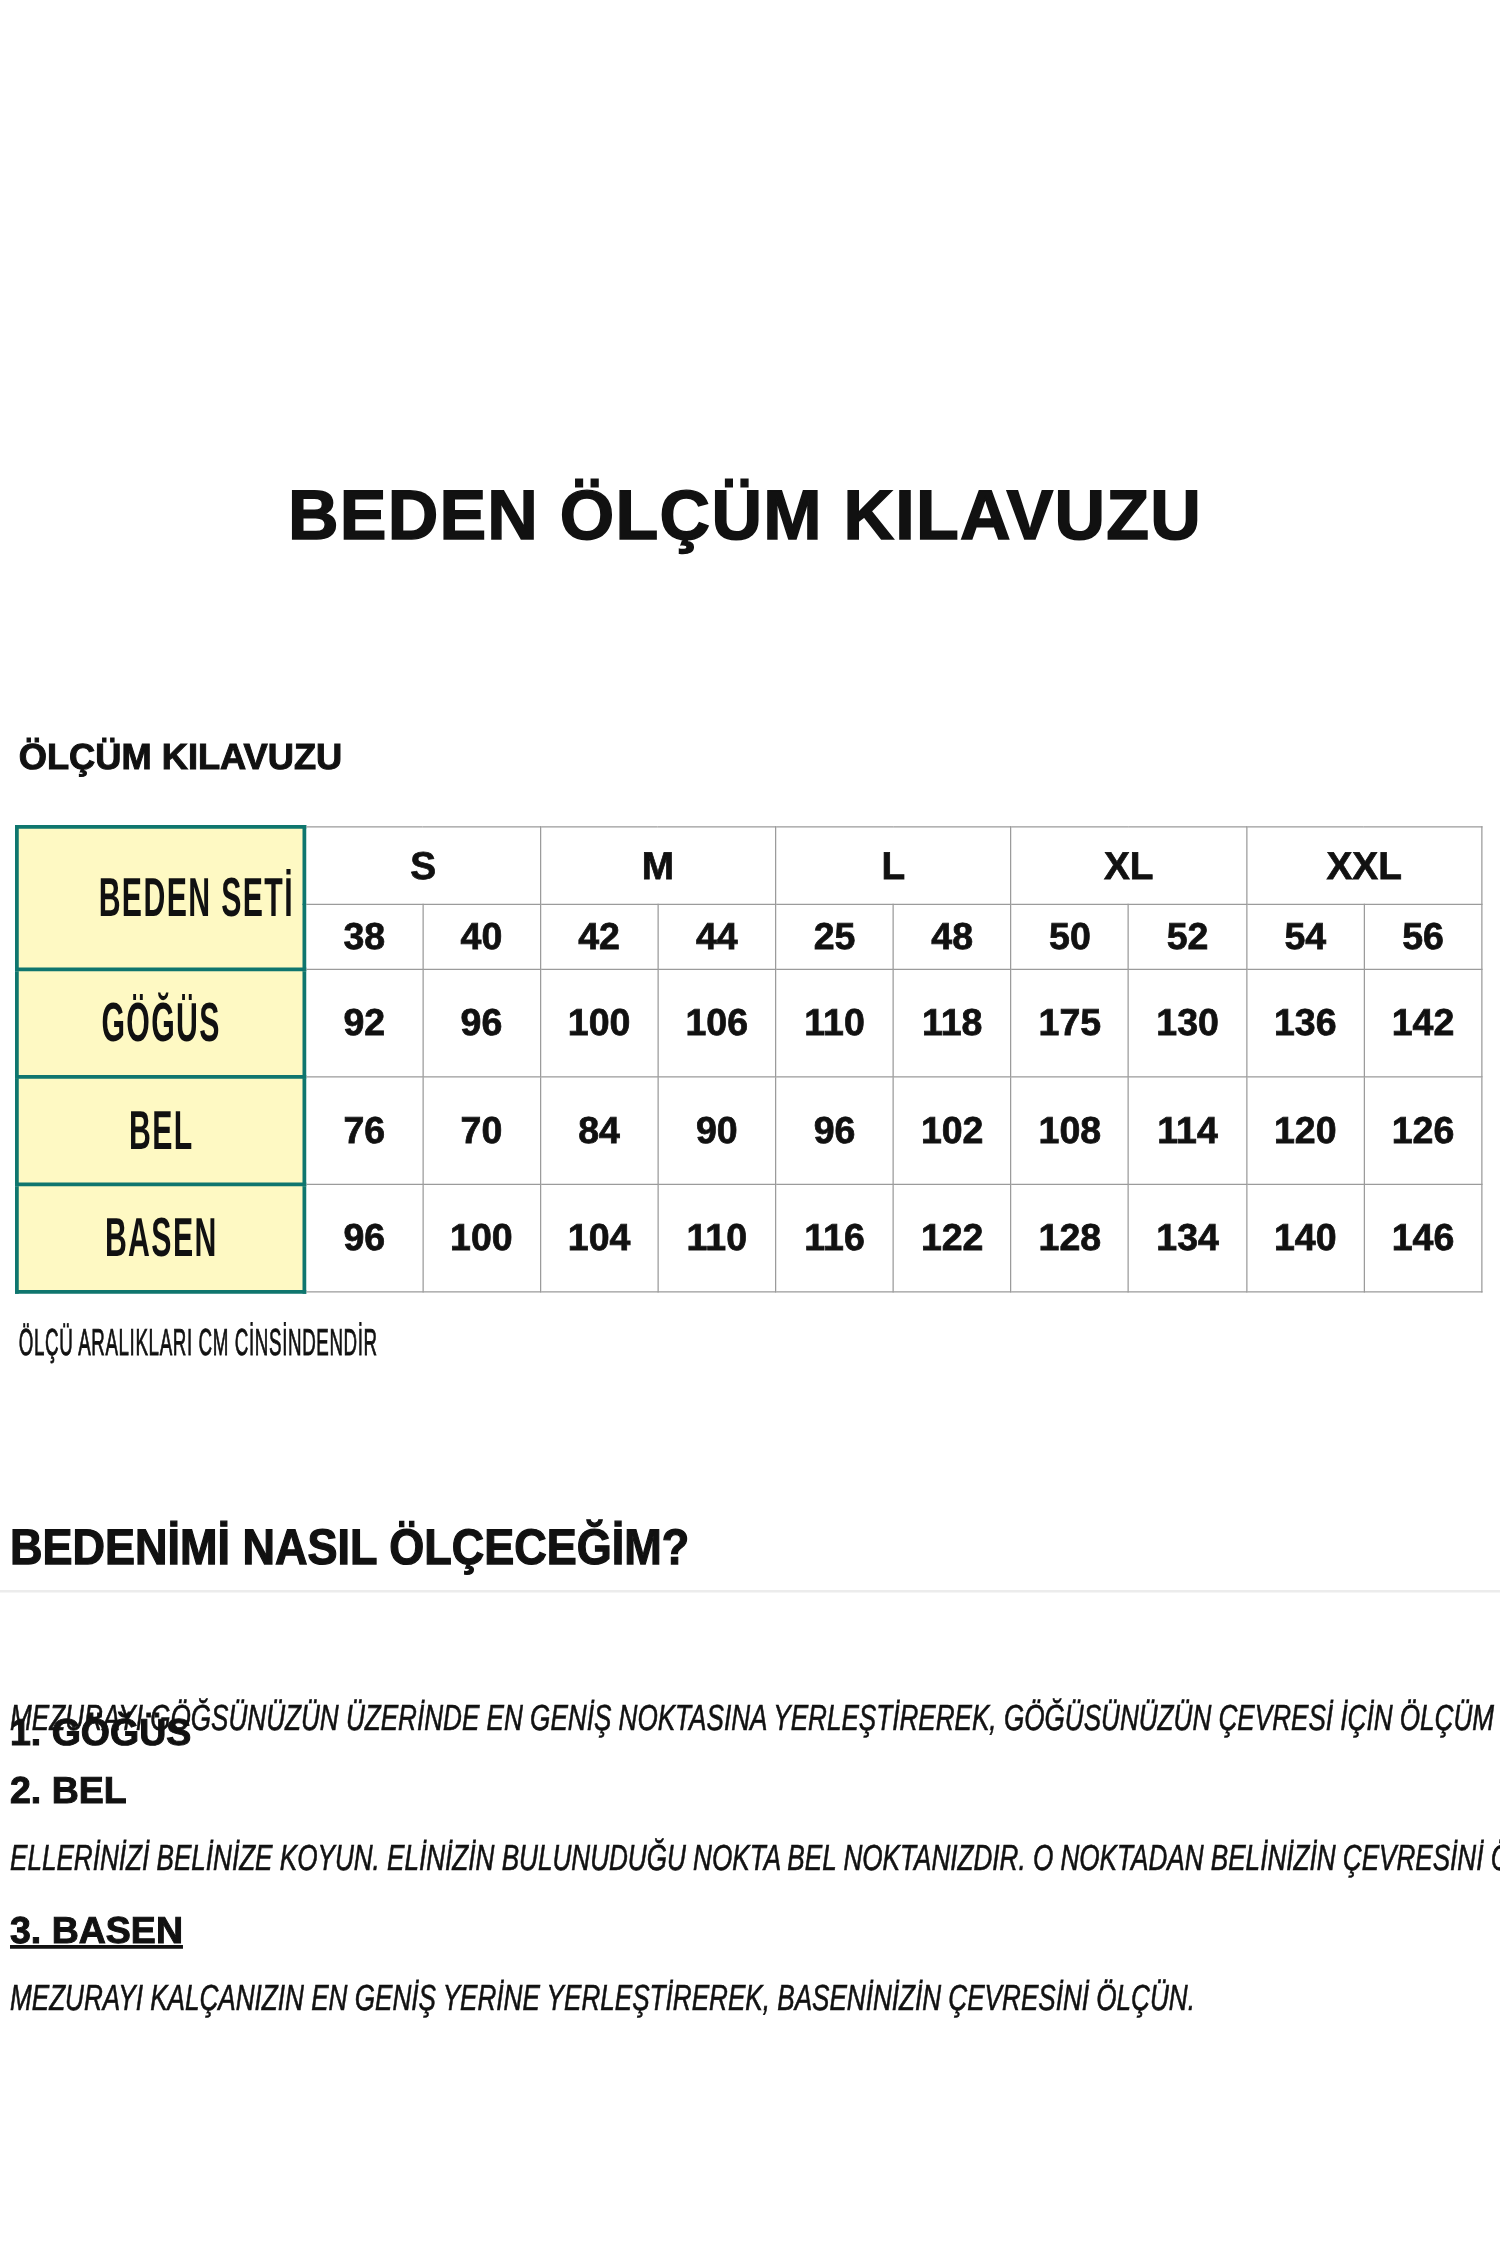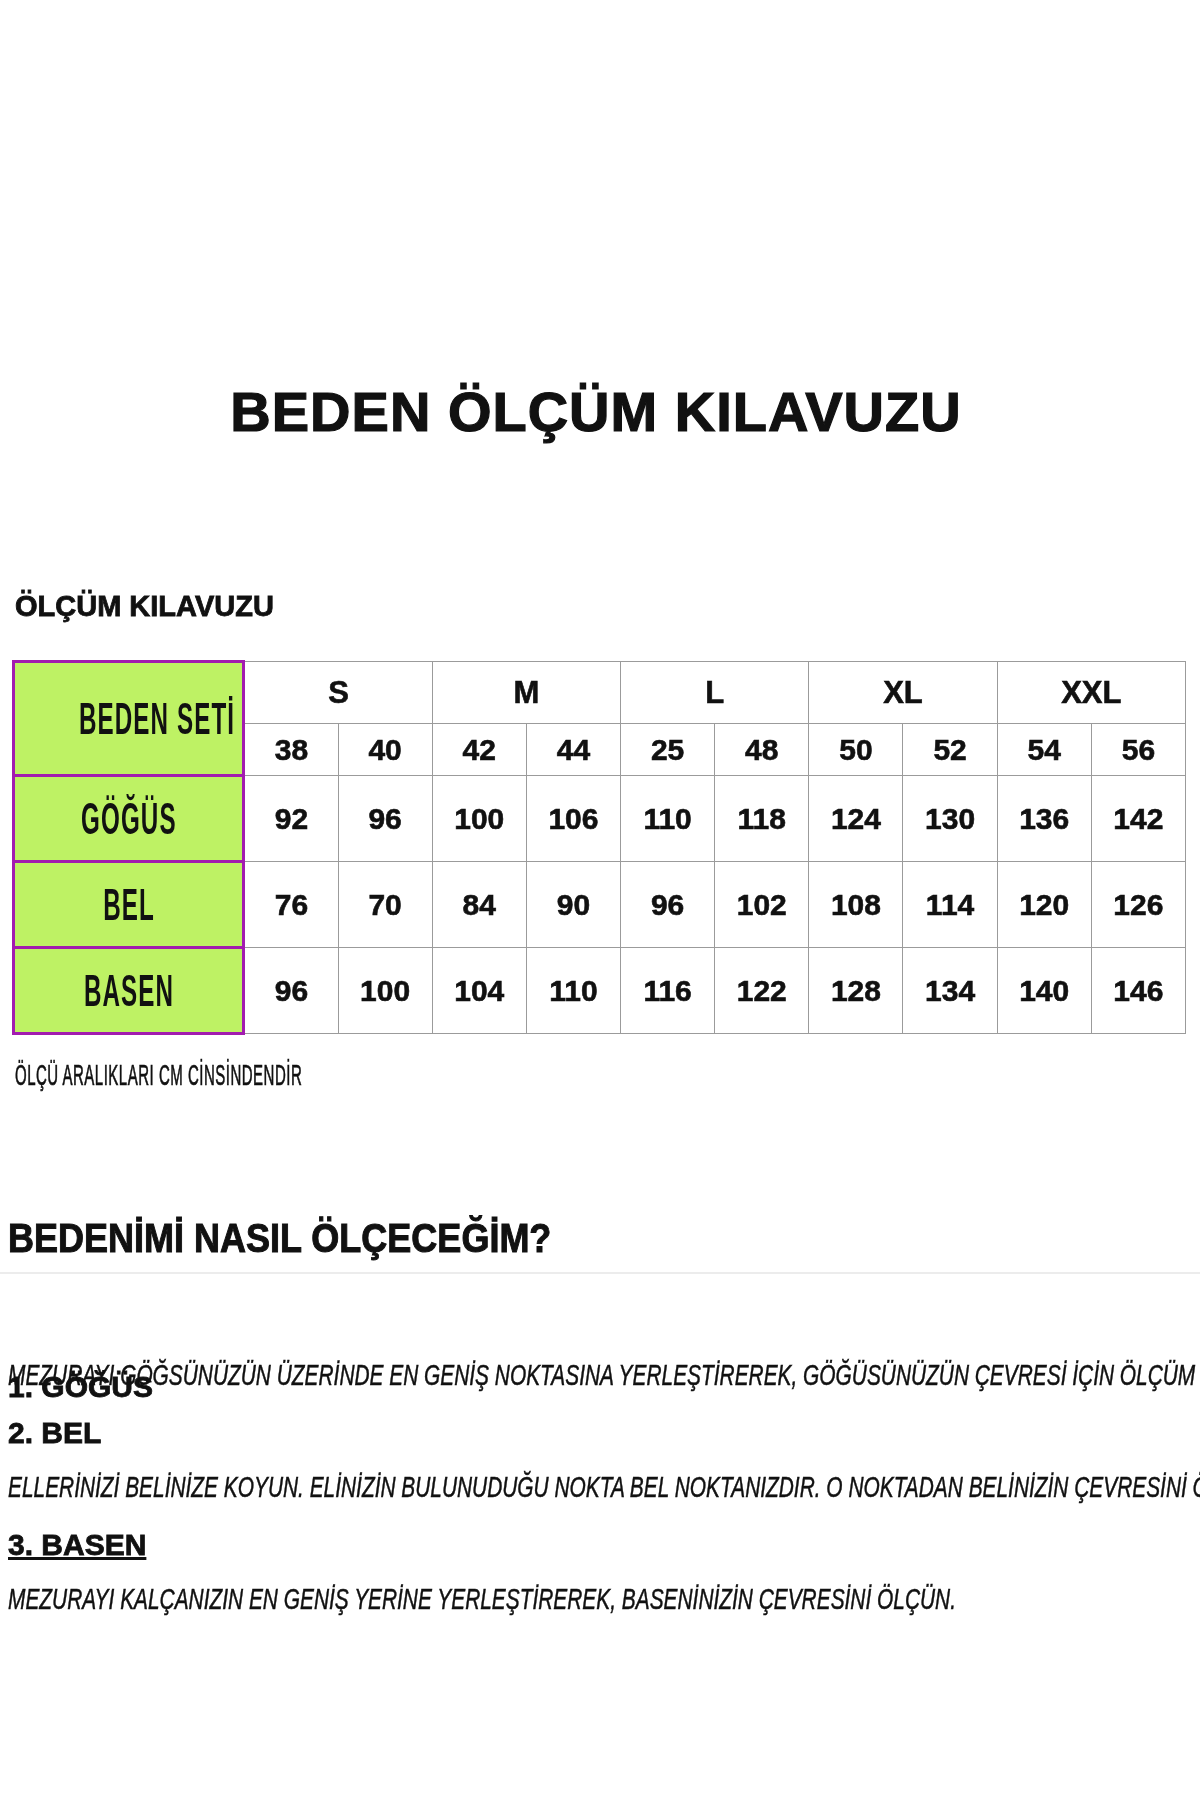--- a/index.html
+++ b/index.html
@@ -26,21 +26,21 @@
     border-collapse:collapse;table-layout:fixed;
   }
   .size-table th,.size-table td{
     padding:0;text-align:center;vertical-align:middle;font-weight:bold;
   }
   .c-label{width:230px;}
   .c-num{width:94px;}
   .r-letters{height:62px;}
   .r-nums{height:52px;}
   .r-data{height:86px;}
-  .label-cell{border:3px solid #a21caf;background:#bef264;}
+  .label-cell{border:3px solid #0f766e;background:#fef9c3;}
   .letter-cell,.num-cell{border:1px solid #9b9b9b;background:#fff;}
   .letter-cell{font-size:31px;-webkit-text-stroke:0.6px #111;}
   .num-cell{font-size:30px;-webkit-text-stroke:0.6px #111;}
   .cond{
     display:inline-block;font-size:44px;font-weight:bold;line-height:1;
     letter-spacing:2px;white-space:nowrap;
     transform:scaleX(0.55);transform-origin:center center;
   }
 
   .table-note{
@@ -117,21 +117,21 @@
       <td class="num-cell">56</td>
     </tr>
     <tr class="r-data">
       <th class="label-cell"><span class="cond">GÖĞÜS</span></th>
       <td class="num-cell">92</td>
       <td class="num-cell">96</td>
       <td class="num-cell">100</td>
       <td class="num-cell">106</td>
       <td class="num-cell">110</td>
       <td class="num-cell">118</td>
-      <td class="num-cell">124</td>
+      <td class="num-cell">175</td>
       <td class="num-cell">130</td>
       <td class="num-cell">136</td>
       <td class="num-cell">142</td>
     </tr>
     <tr class="r-data">
       <th class="label-cell"><span class="cond">BEL</span></th>
       <td class="num-cell">76</td>
       <td class="num-cell">70</td>
       <td class="num-cell">84</td>
       <td class="num-cell">90</td>

